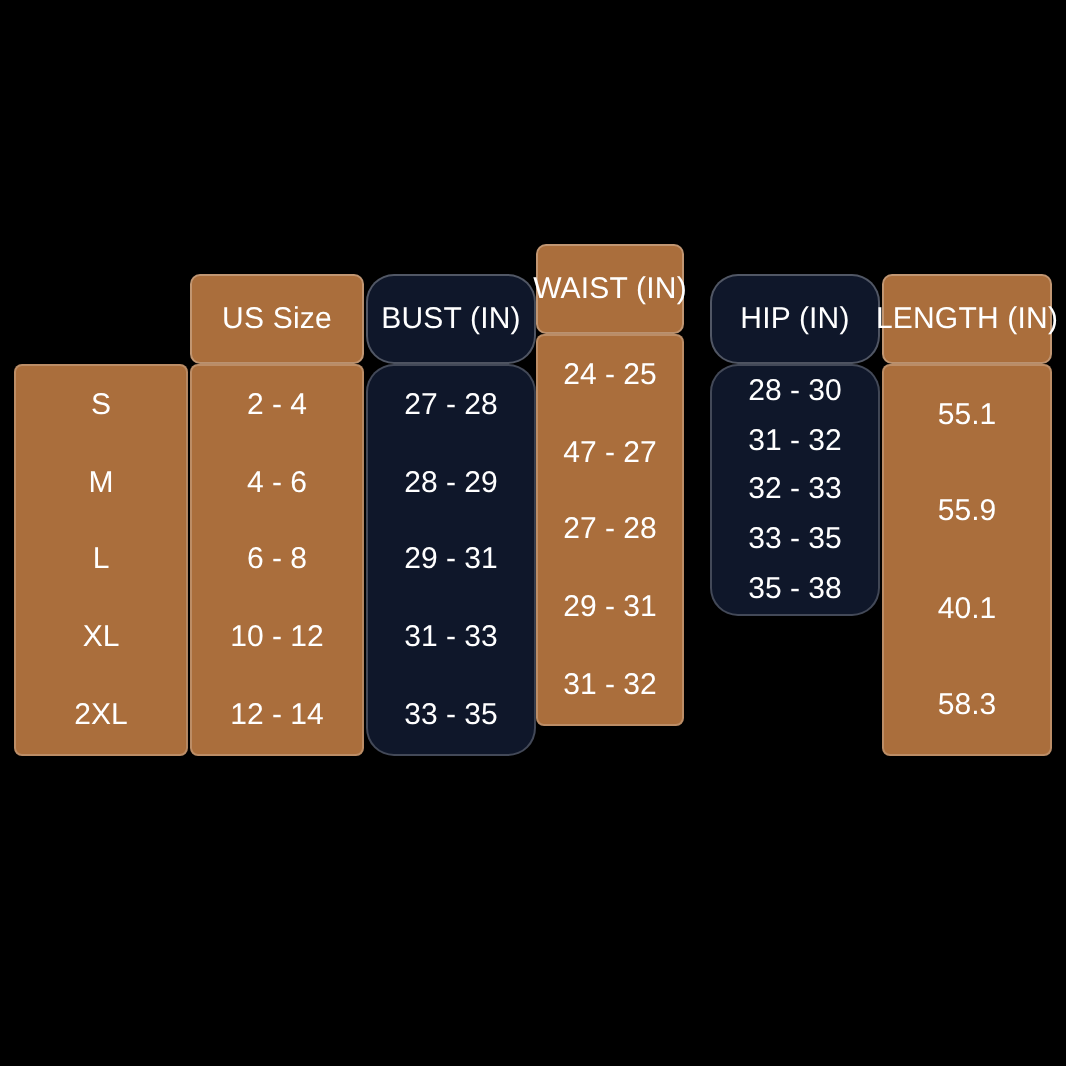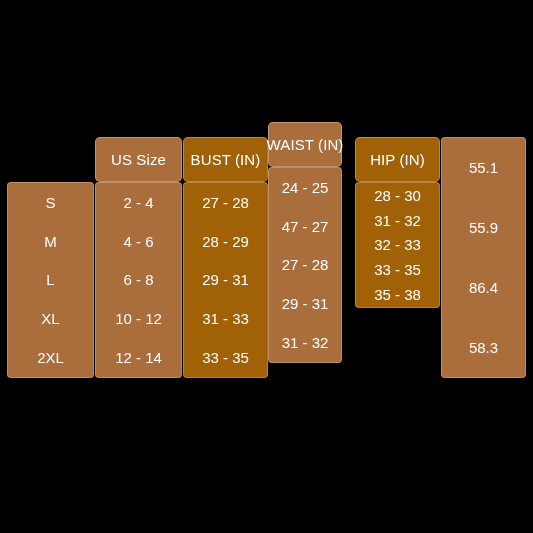--- a/index.html
+++ b/index.html
@@ -66,21 +66,21 @@
     justify-content: center;
     color: #ffffff;
     font-size: 15px;
     white-space: nowrap;
   }
 
   
   .tone-orange .col-header,
   .tone-orange .col-body { background: #aa6e3c; }
   .tone-gray   .col-header,
-  .tone-gray   .col-body { background: #a16207; }
+  .tone-gray   .col-body { background: #0f172a; border-radius: 14px; }
 
   
   .header-spacer {
     height: 45px;
   }
 </style>
 </head>
 <body>
 
 <div id="chart-canvas">
@@ -134,21 +134,22 @@
     <div class="col-body">
       <div class="col-cell">28 - 30</div>
       <div class="col-cell">31 - 32</div>
       <div class="col-cell">32 - 33</div>
       <div class="col-cell">33 - 35</div>
       <div class="col-cell">35 - 38</div>
     </div>
   </div>
 
   <div class="size-column tone-orange" style="left:441px; top:137px; width:85px; height:241px;">
+    <div class="col-header">LENGTH (IN)</div>
     <div class="col-body">
       <div class="col-cell">55.1</div>
       <div class="col-cell">55.9</div>
-      <div class="col-cell">86.4</div>
+      <div class="col-cell">40.1</div>
       <div class="col-cell">58.3</div>
     </div>
   </div>
 
 </div>
 
 </body></html>

